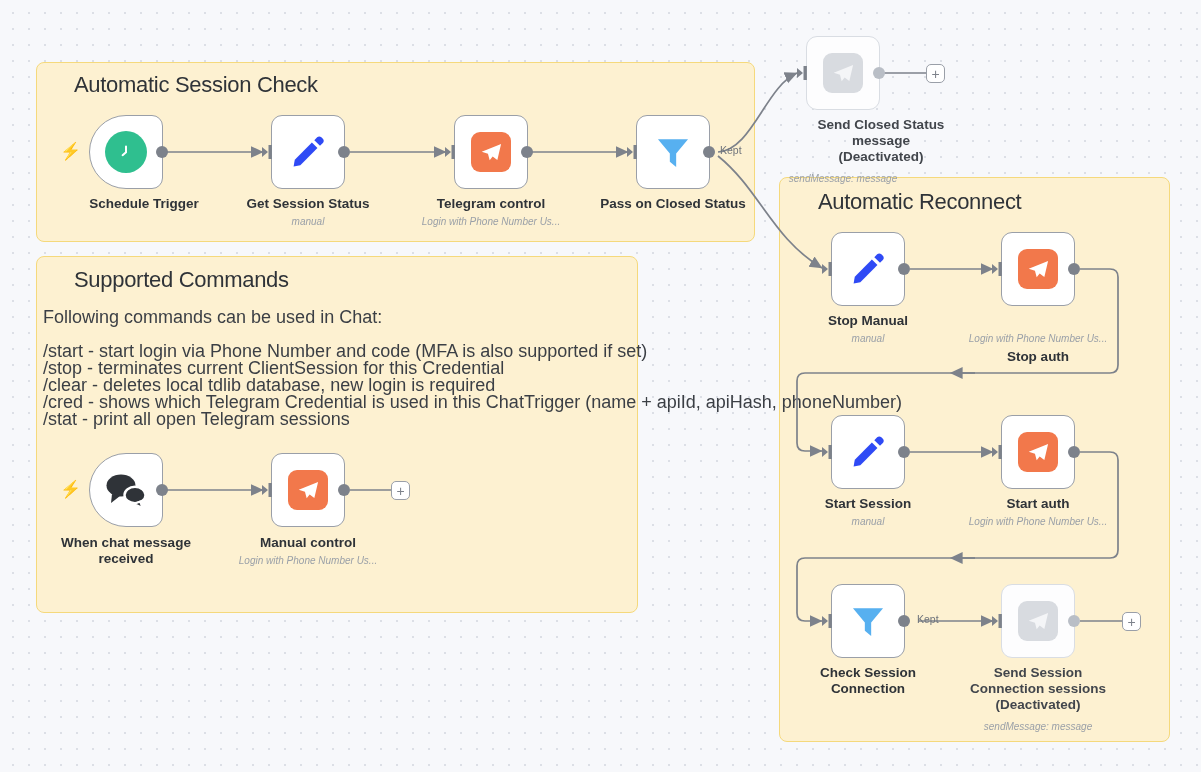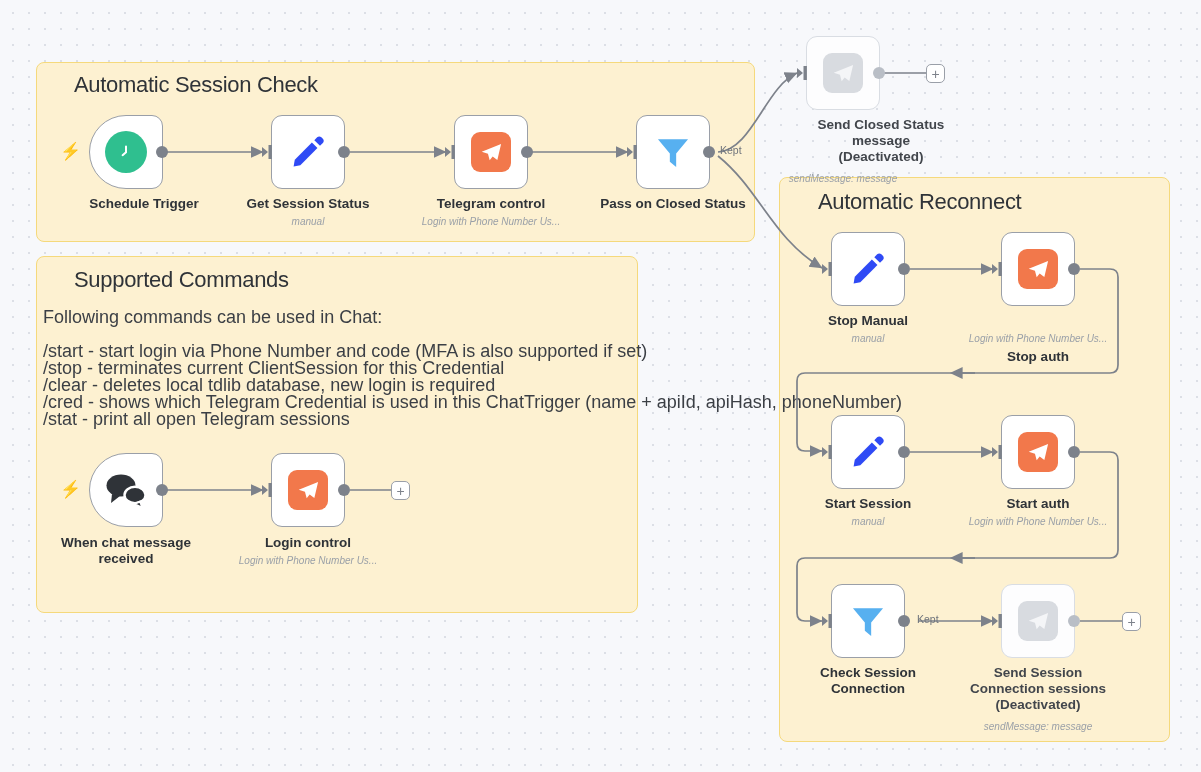--- a/index.html
+++ b/index.html
@@ -321,21 +321,21 @@
       <path d="M0,2 L6,7 L0,12 Z" fill="#7d828b"></path>
       <rect x="6.5" y="0" width="3.4" height="14" fill="#7d828b"></rect>
     </svg>
     <span class="tg">
       <svg width="23" height="23" viewBox="0 0 24 24">
         <path d="M22 3 L1.8 11.2 L8.3 13.3 L10.1 20 L13.2 16.2 L18.1 19.8 Z" fill="#ffffff"></path>
       </svg>
     </span>
     <span class="port-out"></span>
   </div>
-  <div class="cap" style="left:228px; top:535px; width:160px;">Login control</div>
+  <div class="cap" style="left:228px; top:535px; width:160px;">Manual control</div>
   <div class="sub" style="left:228px; top:554px; width:160px;">Login with Phone Number Us...</div>
   <div class="plus-btn" style="left:391px; top:481px;">+</div>
 
   <div class="node" style="left:831px; top:232px;">
     <svg class="port-in" viewBox="0 0 12 14">
       <path d="M0,2 L6,7 L0,12 Z" fill="#7d828b"></path>
       <rect x="6.5" y="0" width="3.4" height="14" fill="#7d828b"></rect>
     </svg>
     <svg width="36" height="36" viewBox="0 0 24 24">
       <path d="M3.2 17.1 L14.6 5.7 L18.3 9.4 L6.9 20.8 L2.4 21.6 Z" fill="#2f4af5"></path>

